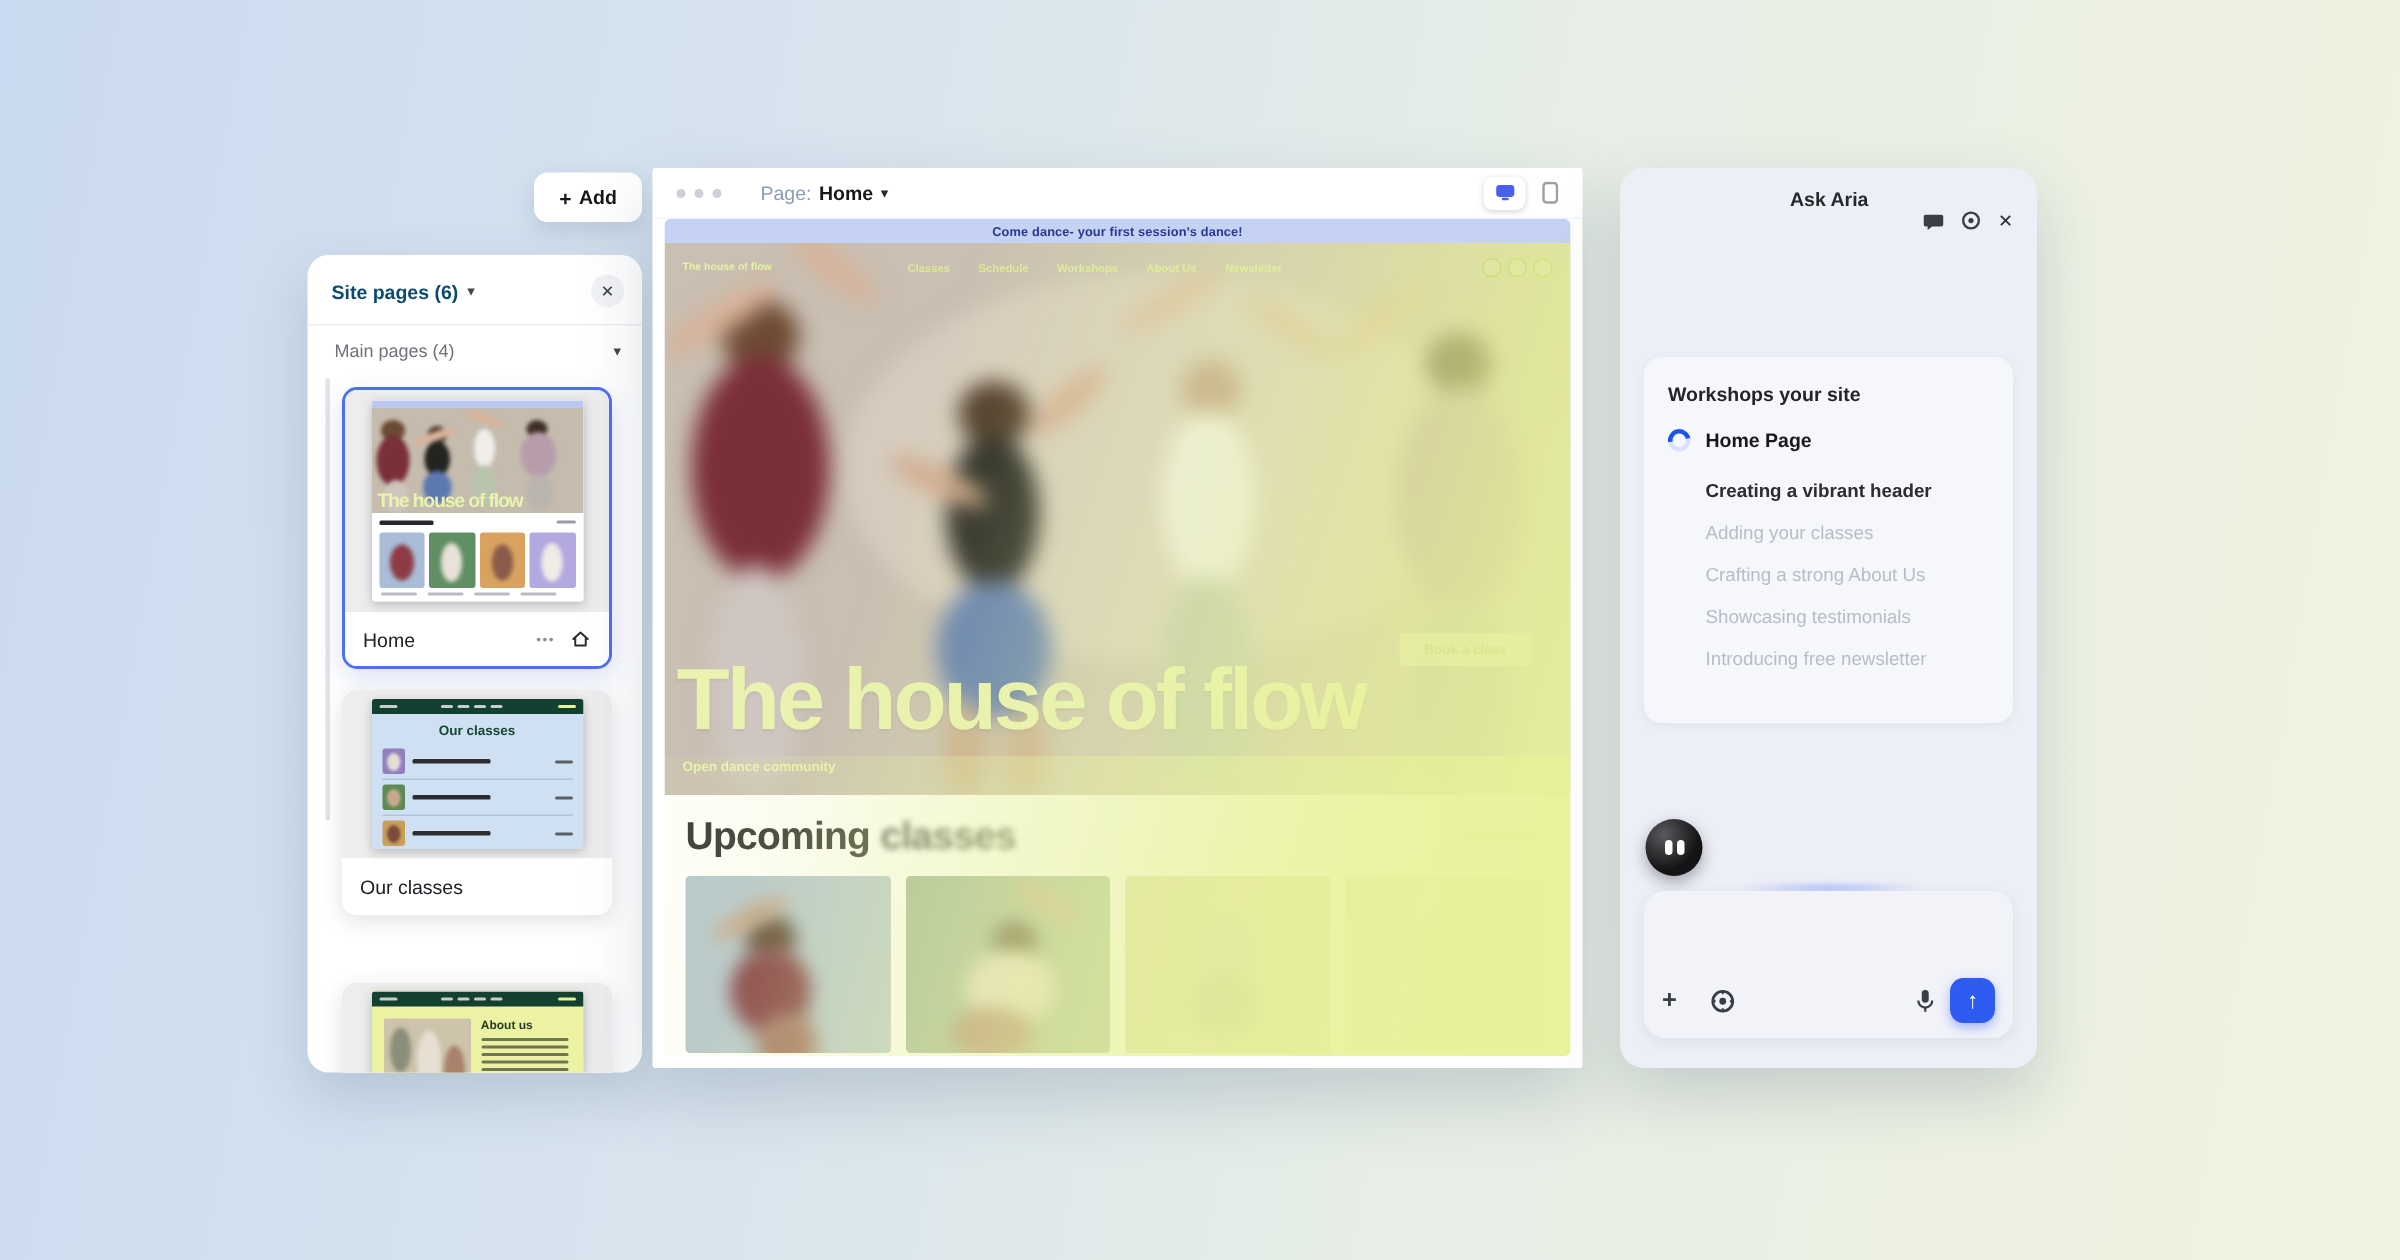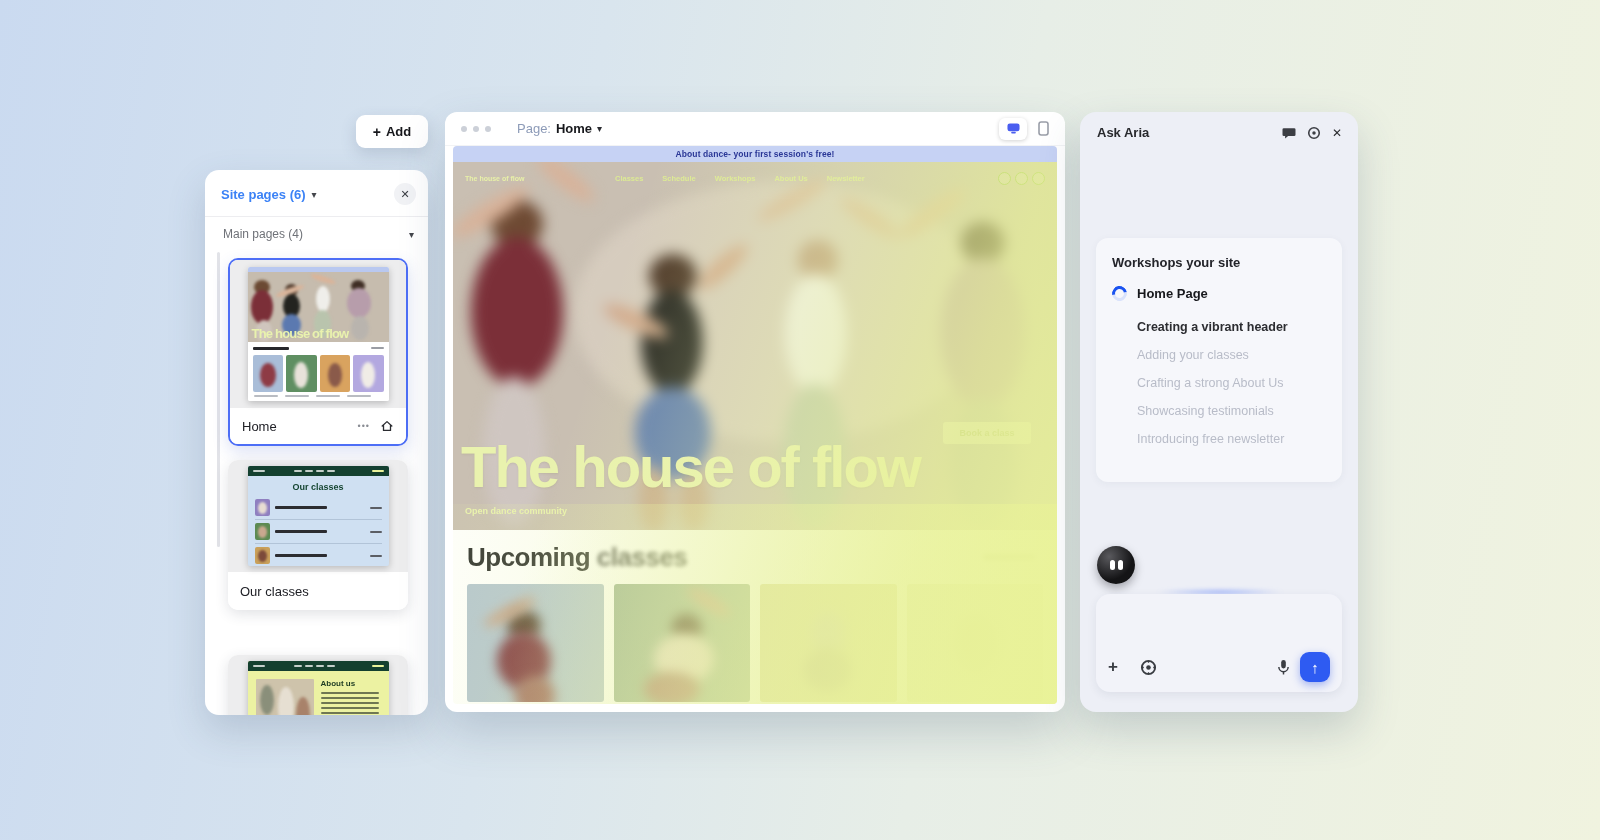--- a/index.html
+++ b/index.html
@@ -13,21 +13,21 @@
     background:#fff; border-radius:9px; box-shadow:0 6px 16px rgba(60,80,110,.18);
     display:flex; align-items:center; justify-content:center; gap:5px;
     font-size:13px; font-weight:700; color:#16171b; cursor:pointer; }
   .add-btn .plus { font-size:14px; font-weight:700; }
 
   
   .pages-panel { position:absolute; left:205px; top:170px; width:223px; height:545px;
     background:#fff; border-radius:14px; box-shadow:0 16px 38px rgba(60,80,110,.20);
     overflow:hidden; }
   .pp-header { display:flex; align-items:center; padding:13px 12px 11px 16px; }
-  .pp-title { font-size:13px; font-weight:700; color:#3b82f6; }
+  .pp-title { font-size:13px; font-weight:700; color:#0c4a6e; }
   .pp-chev { font-size:10px; color:#44464c; margin-left:6px; }
   .pp-close { margin-left:auto; width:22px; height:22px; border-radius:50%;
     background:#f1f2f5; color:#3c3f45; font-size:11px; display:flex; align-items:center;
     justify-content:center; cursor:pointer; }
   .pp-divider { height:1px; background:#ededf0; }
   .pp-sub { display:flex; align-items:center; padding:10px 14px 8px 18px; }
   .pp-sub-label { font-size:12px; color:#6f7278; }
   .pp-sub .pp-chev { margin-left:auto; }
   .pp-scroll { position:absolute; left:12px; top:82px; width:3px; height:295px;
     background:#e2e3e8; border-radius:2px; }
@@ -73,22 +73,22 @@
 
   
   .mini-page3 { width:141px; background:#ecf2a2; box-shadow:0 2px 7px rgba(0,0,0,.22); border-radius:2px; overflow:hidden; }
   .mini-about-body { display:flex; padding:8px; gap:7px; }
   .mini-about-photo { width:58px; height:76px; background:#cec3ab; position:relative; overflow:hidden; border-radius:1px; }
   .mini-about-photo .mb { filter:blur(1.5px); }
   .mini-about-title { font-size:8px; font-weight:800; color:#1d3b22; margin-bottom:4px; }
   .mini-about-text i { display:block; width:58px; height:2px; background:#6f7752; border-radius:1px; margin-bottom:3px; }
 
   
-  .preview { position:absolute; left:445px; top:112px; width:620px; height:600px;
-    background:#fff; border-radius:12px; box-shadow:0 20px 46px rgba(60,80,110,.22); }
+  .preview { position:absolute; left:435px; top:112px; width:620px; height:600px;
+    background:#fff; border-radius:2px; box-shadow:0 20px 46px rgba(60,80,110,.22); }
   .pv-header { height:34px; display:flex; align-items:center; padding:0 12px 0 16px;
     border-bottom:1px solid #f2f3f5; }
   .pv-dots { display:flex; gap:6px; margin-right:26px; }
   .pv-dots i { width:6px; height:6px; border-radius:50%; background:#ccd0d8; }
   .pv-title-prefix { font-size:13px; color:#8d9bb8; margin-right:5px; }
   .pv-title-page { font-size:13px; font-weight:700; color:#17181c; }
   .pv-title-chev { font-size:10px; color:#2a2b30; margin-left:5px; }
   .pv-actions { margin-left:auto; display:flex; align-items:center; gap:6px; }
   .pv-desktop { width:28px; height:22px; border-radius:6px; background:#fff;
     box-shadow:0 1px 4px rgba(0,0,0,.18); display:flex; align-items:center; justify-content:center; cursor:pointer; }
@@ -129,21 +129,21 @@
 
   .gen-overlay { position:absolute; left:0; right:0; top:16px; bottom:0; z-index:5; pointer-events:none;
     background:linear-gradient(108deg, rgba(234,243,168,0) 26%, rgba(234,243,168,.38) 50%,
       rgba(231,241,150,.75) 76%, rgba(233,243,152,.95) 100%); }
   .gen-overlay2 { position:absolute; left:0; right:0; bottom:0; height:200px; z-index:5; pointer-events:none;
     background:linear-gradient(100deg, rgba(234,243,168,.08) 0%, rgba(233,242,160,.45) 55%, rgba(233,242,150,.7) 100%); }
 
   
   .aria-panel { position:absolute; left:1080px; top:112px; width:278px; height:600px;
     background:#edeff6; border-radius:16px; box-shadow:0 18px 42px rgba(60,80,110,.22); }
-  .ar-header { display:flex; align-items:center; padding:13px 16px 9px 17px; }
+  .ar-header { display:flex; align-items:center; padding:13px 16px 9px 17px;flex-direction:column; }
   .ar-title { font-size:13px; font-weight:700; color:#27282c; }
   .ar-icons { margin-left:auto; display:flex; align-items:center; gap:11px; }
   .ar-icons .icon-btn { cursor:pointer; display:flex; align-items:center; }
   .ar-close { font-size:12px; color:#2b2c30; cursor:pointer; }
 
   .user-msg { position:absolute; left:16px; top:40px; width:246px; background:#fff;
     border-radius:12px; padding:15px 17px; box-shadow:0 2px 6px rgba(40,50,80,.06);
     font-size:13px; line-height:1.45; color:#3e4249; }
 
   .gen-card { position:absolute; left:16px; top:126px; width:246px; height:244px;
@@ -358,21 +358,21 @@
         <span class="pv-mobile">
           <svg width="11" height="15" viewBox="0 0 11 15">
               <rect x="1" y="1" width="9" height="13" rx="2.2" fill="none" stroke="#9a9ea8" stroke-width="1.6"></rect>
             </svg>
         </span>
       </span>
     </div>
 
     <div class="pv-content">
       <div class="announce">
-        <span>About dance- your first session's free!</span>
+        <span>Come dance- your first session's dance!</span>
       </div>
 
       <div class="hero">
         <div class="hero-art">
 
           <div class="hb" style="left:120px;top:20px;width:420px;height:260px;background:#d6ccbe;"></div>
 
           <div class="hb" style="left:38px;top:38px;width:52px;height:48px;background:#6e4a33;"></div>
           <div class="hb" style="left:18px;top:75px;width:92px;height:150px;background:#7b2f38;"></div>
           <div class="hb" style="left:-8px;top:40px;width:90px;height:20px;background:#d8b299;transform:rotate(-32deg);"></div>

